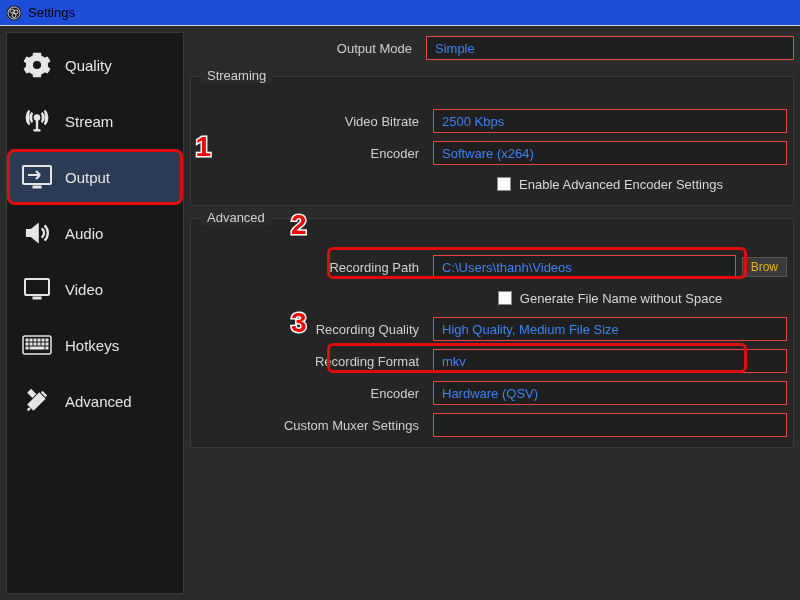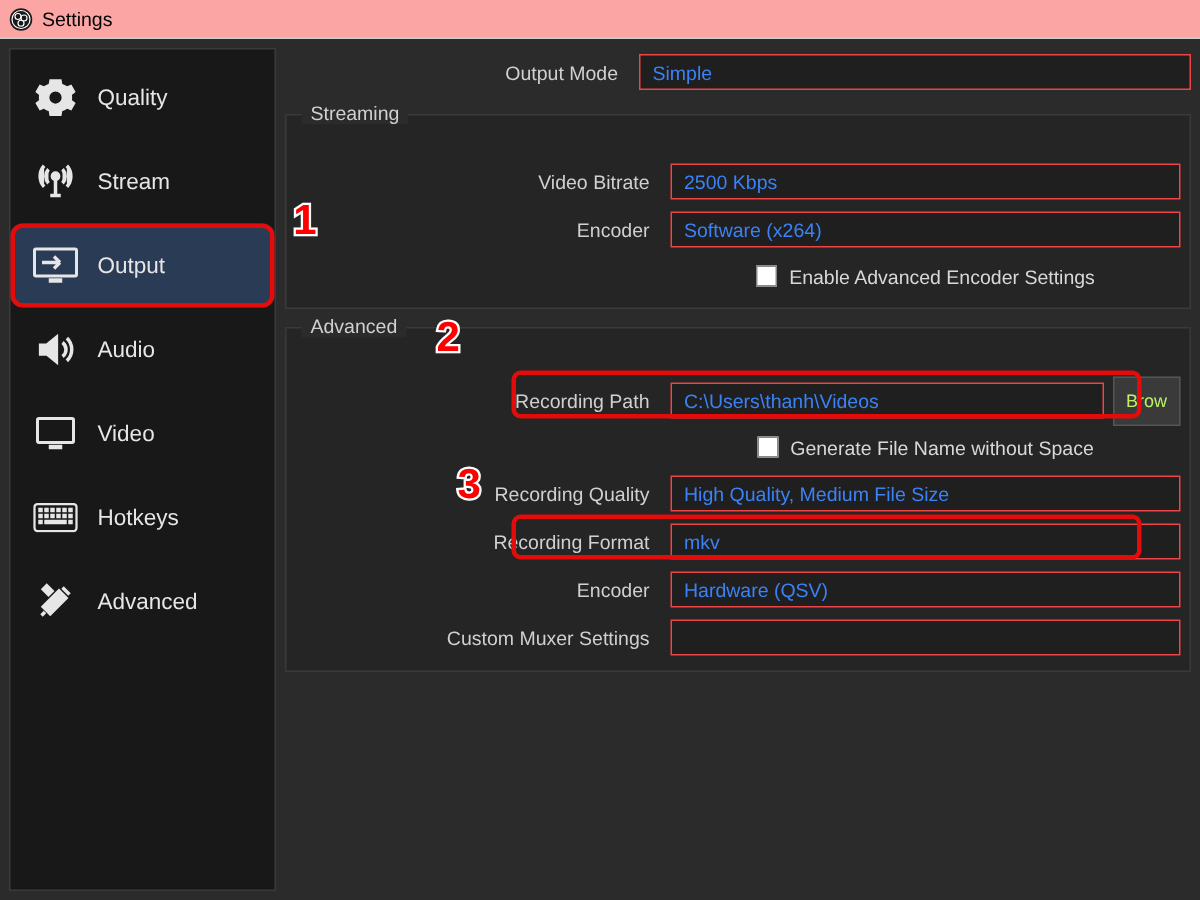--- a/index.html
+++ b/index.html
@@ -8,21 +8,21 @@
     font-size: 13px;
     background: #2b2b2b;
     width: 800px;
     height: 600px;
     overflow: hidden;
     color: #d8d8d8;
   }
 
   
   .titlebar {
-    background: #fca5a5;
+    background: #1d4ed8;
     height: 26px;
     display: flex;
     align-items: center;
     padding: 0 6px;
     gap: 6px;
     border-bottom: 1px solid #ccc;
     color: #000;
   }
   .titlebar .app-icon svg { display:block; }
   .titlebar .title { font-size: 13px; }
@@ -99,21 +99,21 @@
     font-size: 13px;
     display:flex;
     align-items:center;
   }
   .fieldinput.readonly { user-select:none; }
 
   .groupbox {
     border: 1px solid #3a3a3a;
     background: #252525;
     margin-top: 6px;
-    padding: 10px 6px 6px 20px;
+    padding: 10px 6px 6px 6px;
     position: relative;
   }
   .groupbox .legend {
     position: absolute;
     top: -9px;
     left: 10px;
     background: #2b2b2b;
     padding: 0 6px;
     font-size: 13px;
     color: #d0d0d0;
@@ -129,22 +129,22 @@
   }
   .chk {
     width:14px; height:14px;
     border:1px solid #888;
     background:#fff;
   }
 
   .browse-btn {
     background:#3a3a3a;
     border:1px solid #555;
-    color:#bef264;
-    height:33px;
+    color:#eab308;
+    height:20px;
     padding:0 8px;
     font-size:12px;
     display:flex;
     align-items:center;
   }
 
   
   .red-frame {
     border: 3px solid #e40b0b;
     border-radius: 6px;

